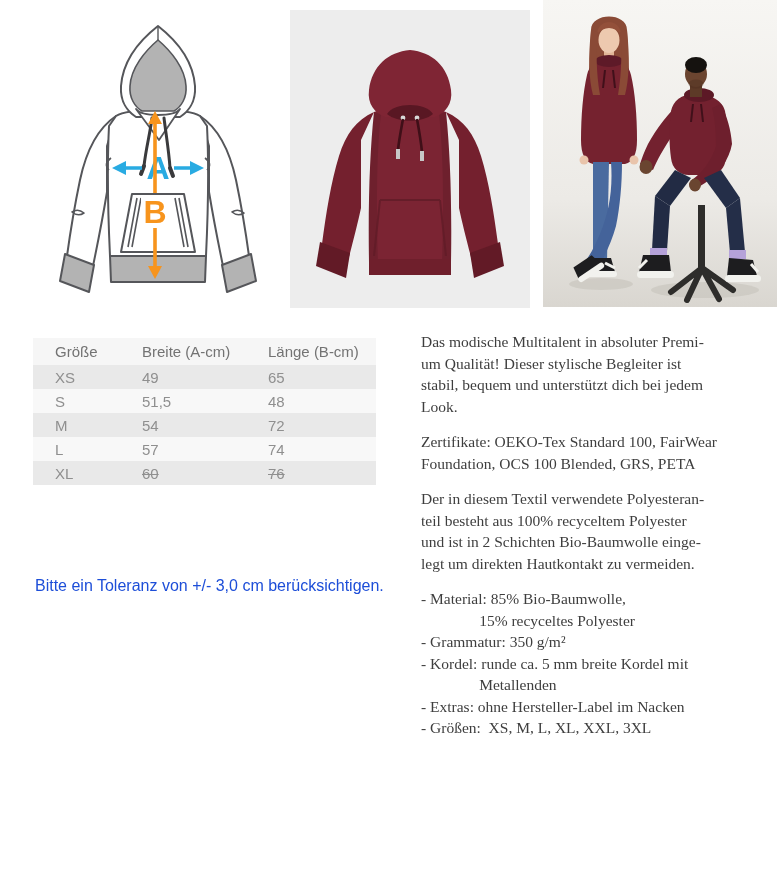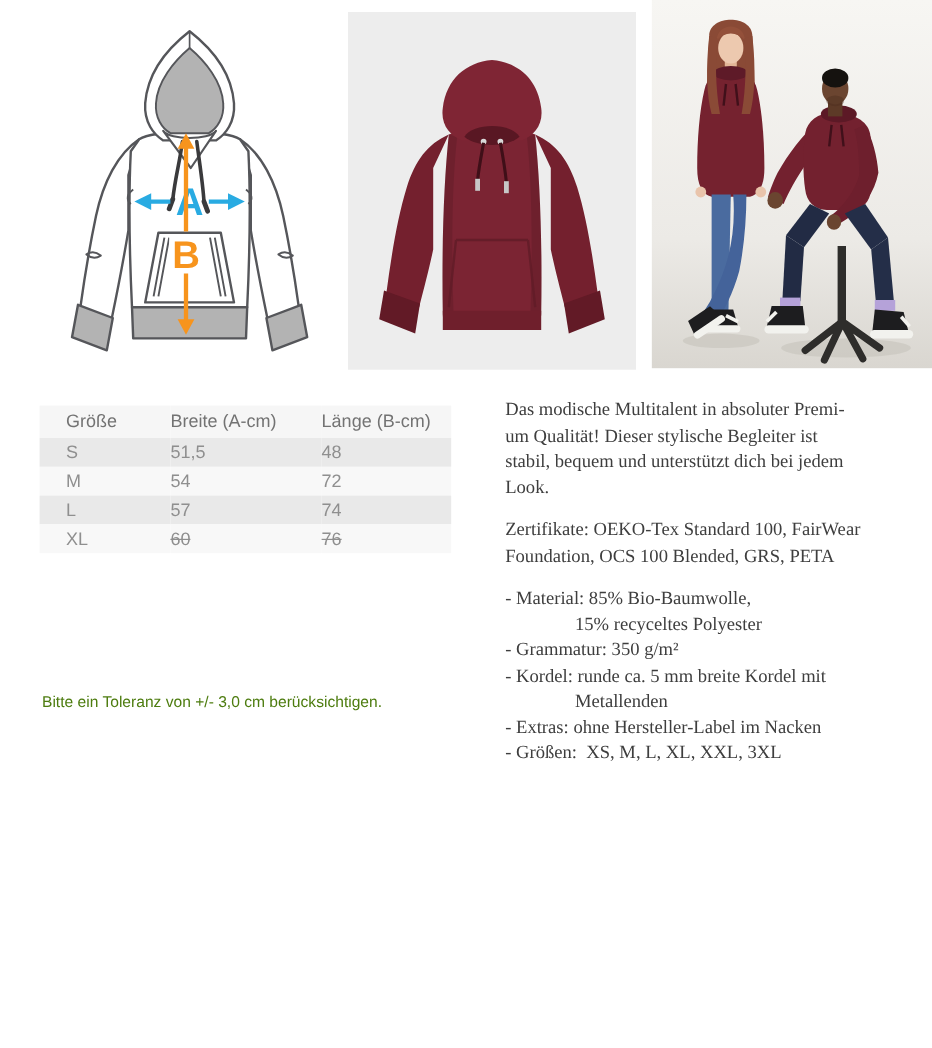--- a/index.html
+++ b/index.html
@@ -25,21 +25,21 @@
     height:27px;padding:0;
   }
   .size-table td{height:24px;padding:0;}
   .size-table th:nth-child(1),.size-table td:nth-child(1){width:109px;padding-left:22px;box-sizing:border-box;}
   .size-table th:nth-child(2),.size-table td:nth-child(2){width:126px;}
   .size-table tbody tr:nth-child(odd){background:#e9e9e9;}
   .size-table tbody tr:nth-child(even){background:#f8f8f8;}
   .is-struck{text-decoration:line-through;margin-left:48px;}
 
   .tolerance-note{
-    position:absolute;left:35px;top:577px;font-size:13px;color:#4d7c0f;
+    position:absolute;left:35px;top:577px;font-size:16px;color:#1d4ed8;
   }
 
   
   .description{
     position:absolute;left:421px;top:331px;width:356px;
     font-size:15.5px;line-height:21.5px;color:#3e3e3e;
   }
   .description p{
     margin:0 0 14px 0;white-space:pre-wrap;font-family:Liberation Serif, serif;
   }
@@ -212,20 +212,25 @@
 <table class="size-table">
   <thead>
     <tr>
       <th>Größe</th>
       <th>Breite (A-cm)</th>
       <th>Länge (B-cm)</th>
     </tr>
   </thead>
   <tbody>
     <tr>
+      <td>XS</td>
+      <td>49</td>
+      <td>65</td>
+    </tr>
+    <tr>
       <td>S</td>
       <td>51,5</td>
       <td>48</td>
     </tr>
     <tr>
       <td>M</td>
       <td>54</td>
       <td>72</td>
     </tr>
     <tr>
@@ -243,20 +248,24 @@
 
 <div class="tolerance-note">Bitte ein Toleranz von +/- 3,0 cm berücksichtigen.</div>
 
 <div class="description">
   <p>Das modische Multitalent in absoluter Premi-
 um Qualität! Dieser stylische Begleiter ist
 stabil, bequem und unterstützt dich bei jedem
 Look.</p>
   <p>Zertifikate: OEKO-Tex Standard 100, FairWear
 Foundation, OCS 100 Blended, GRS, PETA</p>
+  <p>Der in diesem Textil verwendete Polyesteran-
+teil besteht aus 100% recyceltem Polyester
+und ist in 2 Schichten Bio-Baumwolle einge-
+legt um direkten Hautkontakt zu vermeiden.</p>
   <p>- Material: 85% Bio-Baumwolle,
                15% recyceltes Polyester
 - Grammatur: 350 g/m²
 - Kordel: runde ca. 5 mm breite Kordel mit
                Metallenden
 - Extras: ohne Hersteller-Label im Nacken
 - Größen:  XS, M, L, XL, XXL, 3XL</p>
 </div>
 
 </body></html>

